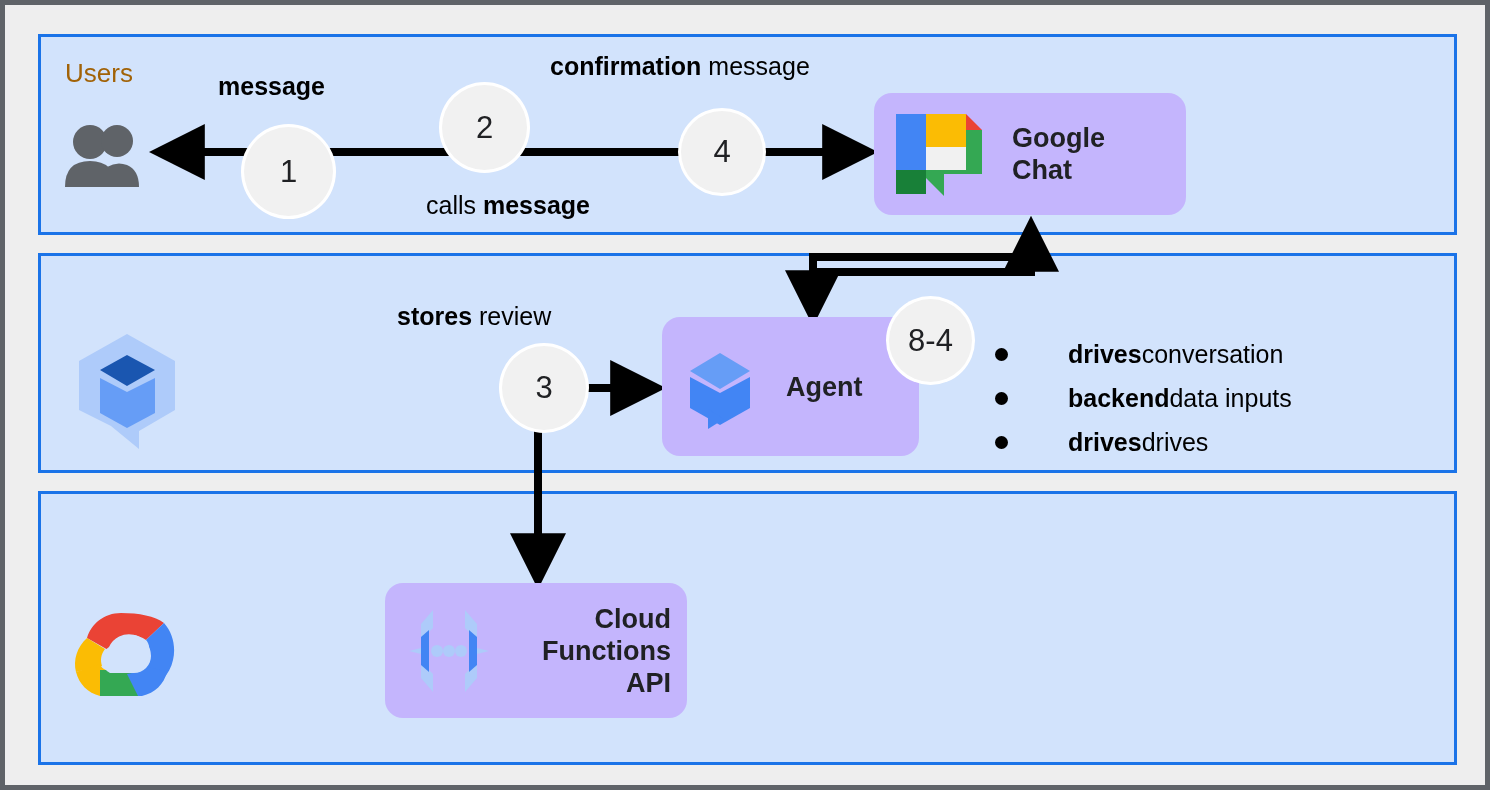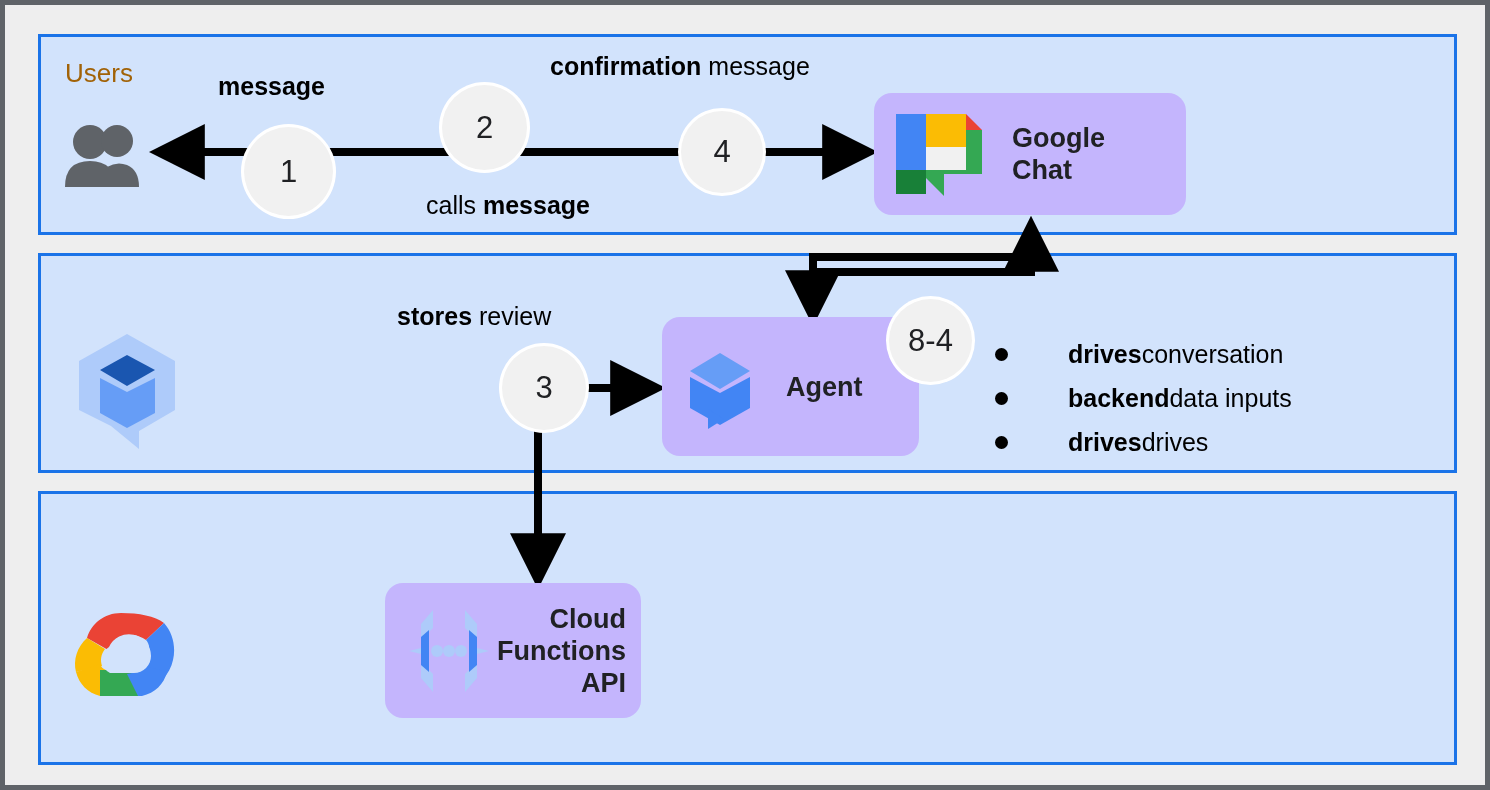--- a/index.html
+++ b/index.html
@@ -172,21 +172,21 @@
       <svg width="80" height="84" viewBox="0 0 80 84">
         <path d="M10 26 L40 8 L70 26 L40 44 Z" fill="#669df6"></path>
         <path d="M10 32 L10 63 L40 80 L40 48 Z" fill="#4285f4"></path>
         <path d="M70 32 L70 63 L40 80 L40 48 Z" fill="#4285f4"></path>
         <path d="M28 64 L44 74 L28 84 Z" fill="#4285f4"></path>
       </svg>
     </span>
     <span class="card-label" style="margin-left:26px;">Agent</span>
   </div>
 
-  <div class="card" style="left:380px;top:578px;width:256px;height:135px;padding-left:16px;">
+  <div class="card" style="left:380px;top:578px;width:302px;height:135px;padding-left:16px;">
     <span class="icon" style="position:relative;width:96px;height:98px;flex:none;">
       <svg width="96" height="98" viewBox="0 0 96 98">
         <path d="M32 8 L20 22 L20 46 L8 49 L20 52 L20 76 L32 90 L32 72 L24 64 L24 34 L32 26 Z" fill="#aecbfa"></path>
         <path d="M64 8 L76 22 L76 46 L88 49 L76 52 L76 76 L64 90 L64 72 L72 64 L72 34 L64 26 Z" fill="#aecbfa"></path>
         <path d="M20 35 L28 28 L28 70 L20 63 Z" fill="#4285f4"></path>
         <path d="M76 35 L68 28 L68 70 L76 63 Z" fill="#4285f4"></path>
         <circle cx="36" cy="49" r="6" fill="#aecbfa"></circle>
         <circle cx="48" cy="49" r="6" fill="#aecbfa"></circle>
         <circle cx="60" cy="49" r="6" fill="#aecbfa"></circle>
       </svg>

